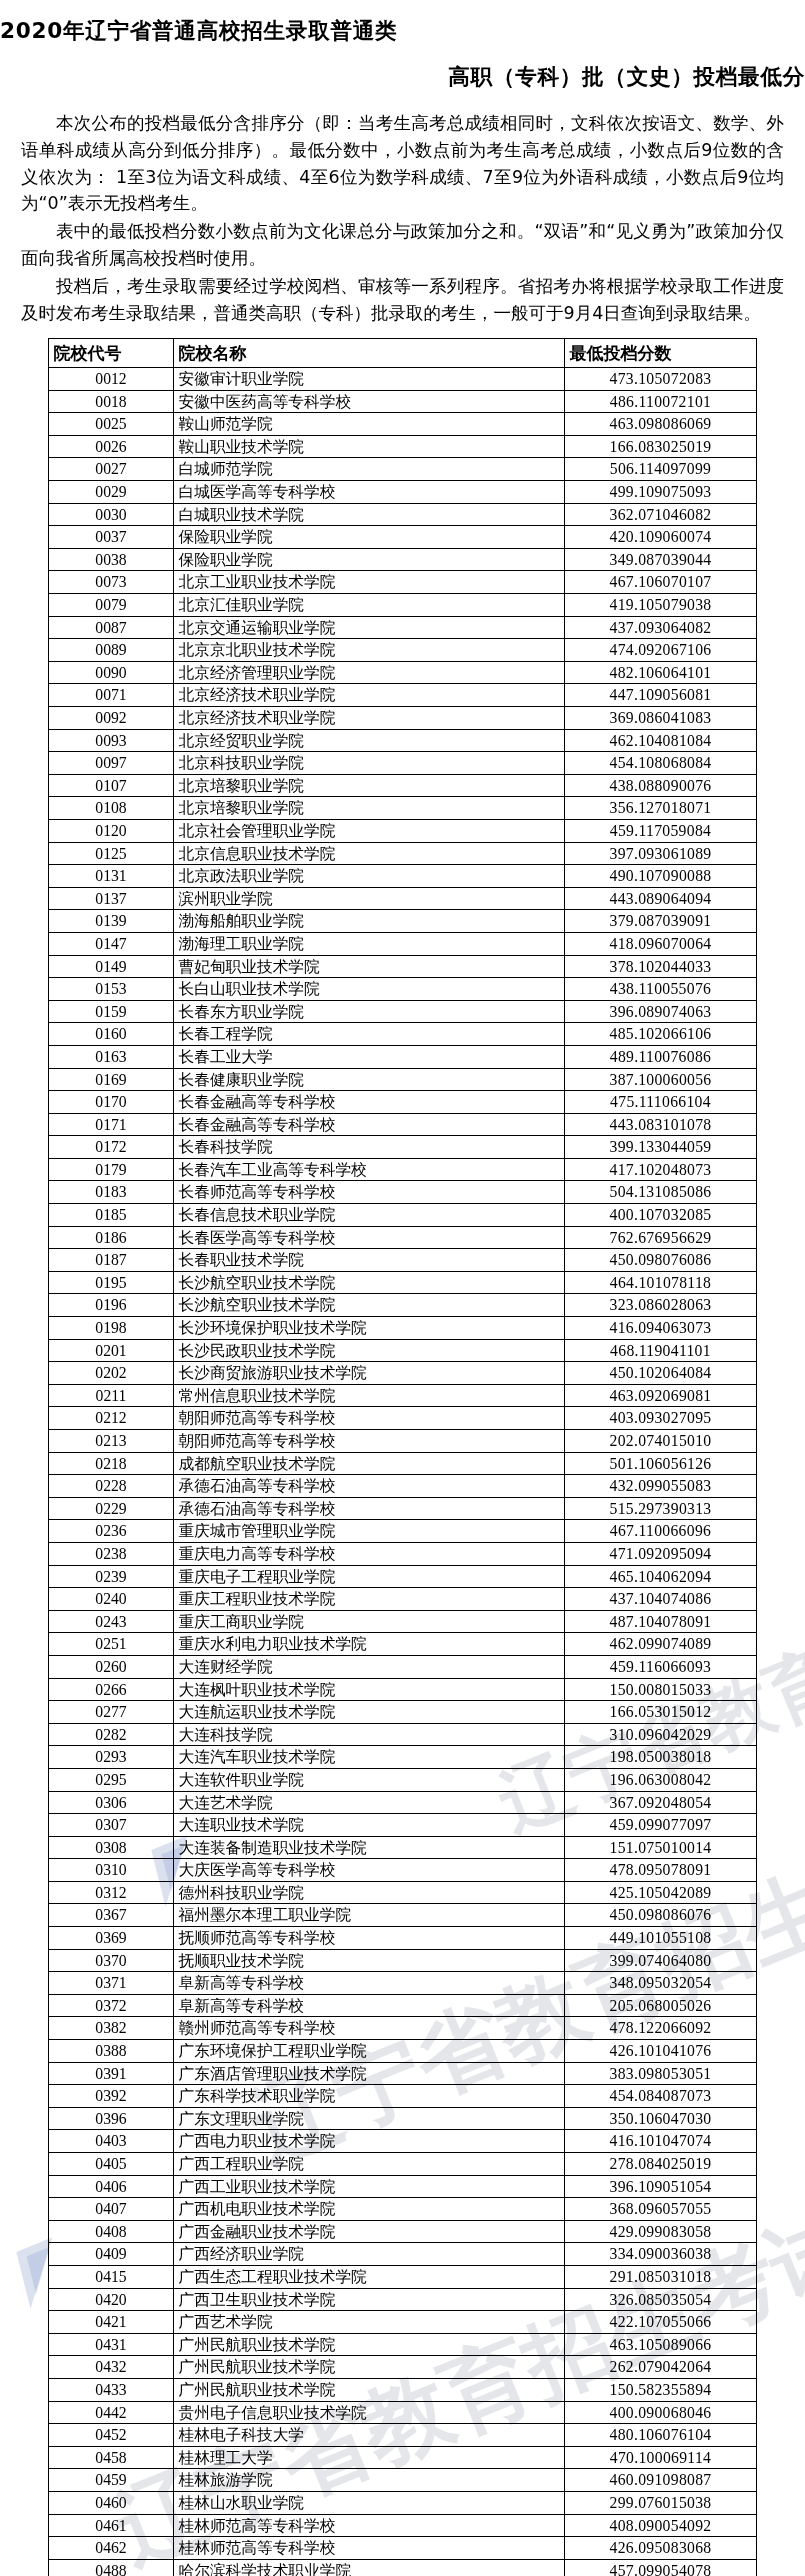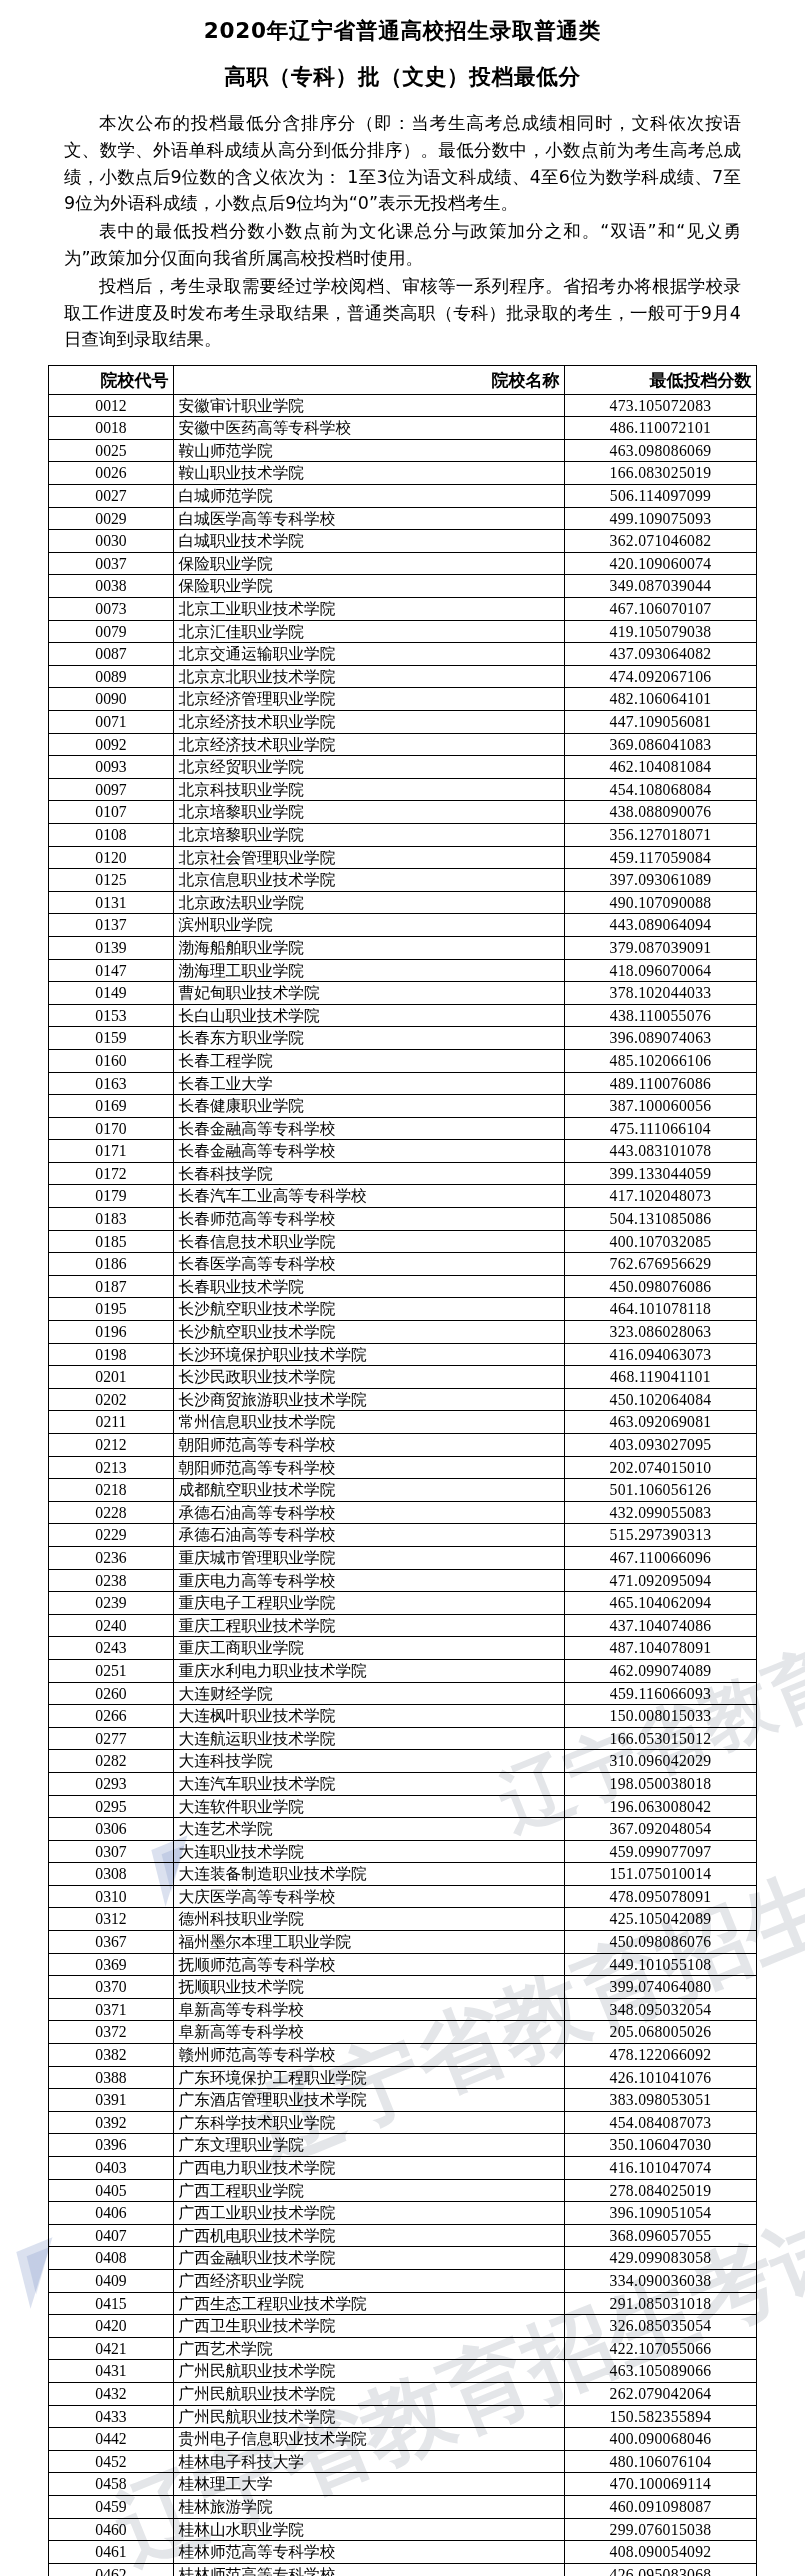--- a/index.html
+++ b/index.html
@@ -47,44 +47,44 @@
     content: "";
     position: absolute;
     left: -30px; top: 7.5px;
     width: 0; height: 0;
     border-left: 25px solid rgba(40,80,160,0.13);
     border-bottom: 39px solid transparent;
   }
 
   
   .doc-title {
-    text-align: center;
+    text-align: left;
     font-size: 21.6px;
     font-weight: bold;
     letter-spacing: 0.7px;
     margin: 16.4px 0 0 0;
     line-height: 1.35;
     font-family: "DejaVu Sans", "Liberation Sans", sans-serif;
     position: relative; z-index: 2;
   }
   .doc-subtitle {
-    text-align: center;
+    text-align: right;
     font-size: 21.6px;
     font-weight: bold;
     letter-spacing: 0.7px;
     margin: 16.4px 0 19.4px 0;
     line-height: 1.35;
     font-family: "DejaVu Sans", "Liberation Sans", sans-serif;
     position: relative; z-index: 2;
   }
 
   
   .body-wrap {
     position: relative; z-index: 2;
-    padding: 0 64px;
+    padding: 0 21px;
   }
   p.para {
     margin: 0 0 1.5px 0;
     font-size: 17.5px;
     line-height: 1.52;
     text-align: justify;
     text-indent: 2em;
     letter-spacing: 0px;
     font-family: "DejaVu Sans", "Liberation Sans", sans-serif;
   }
@@ -108,21 +108,21 @@
   table.score-table td {
     border: 1px solid #000;
     padding: 0px 4.5px;
     height: 21.6px;
     font-size: 15.7px;
     line-height: 21.6px;
     white-space: nowrap;
     overflow: hidden;
   }
   table.score-table thead th {
-    text-align: right;
+    text-align: left;
     font-weight: bold;
     font-size: 17px;
     height: 28px;
     line-height: 28px;
     font-family: "DejaVu Sans", "Liberation Sans", sans-serif;
   }
   td.code  { text-align: center; }
   td.name  { text-align: left; padding-left: 9px;
              font-family: "Liberation Serif","DejaVu Serif",serif; }
   td.score { text-align: center; letter-spacing: 0.3px; }

